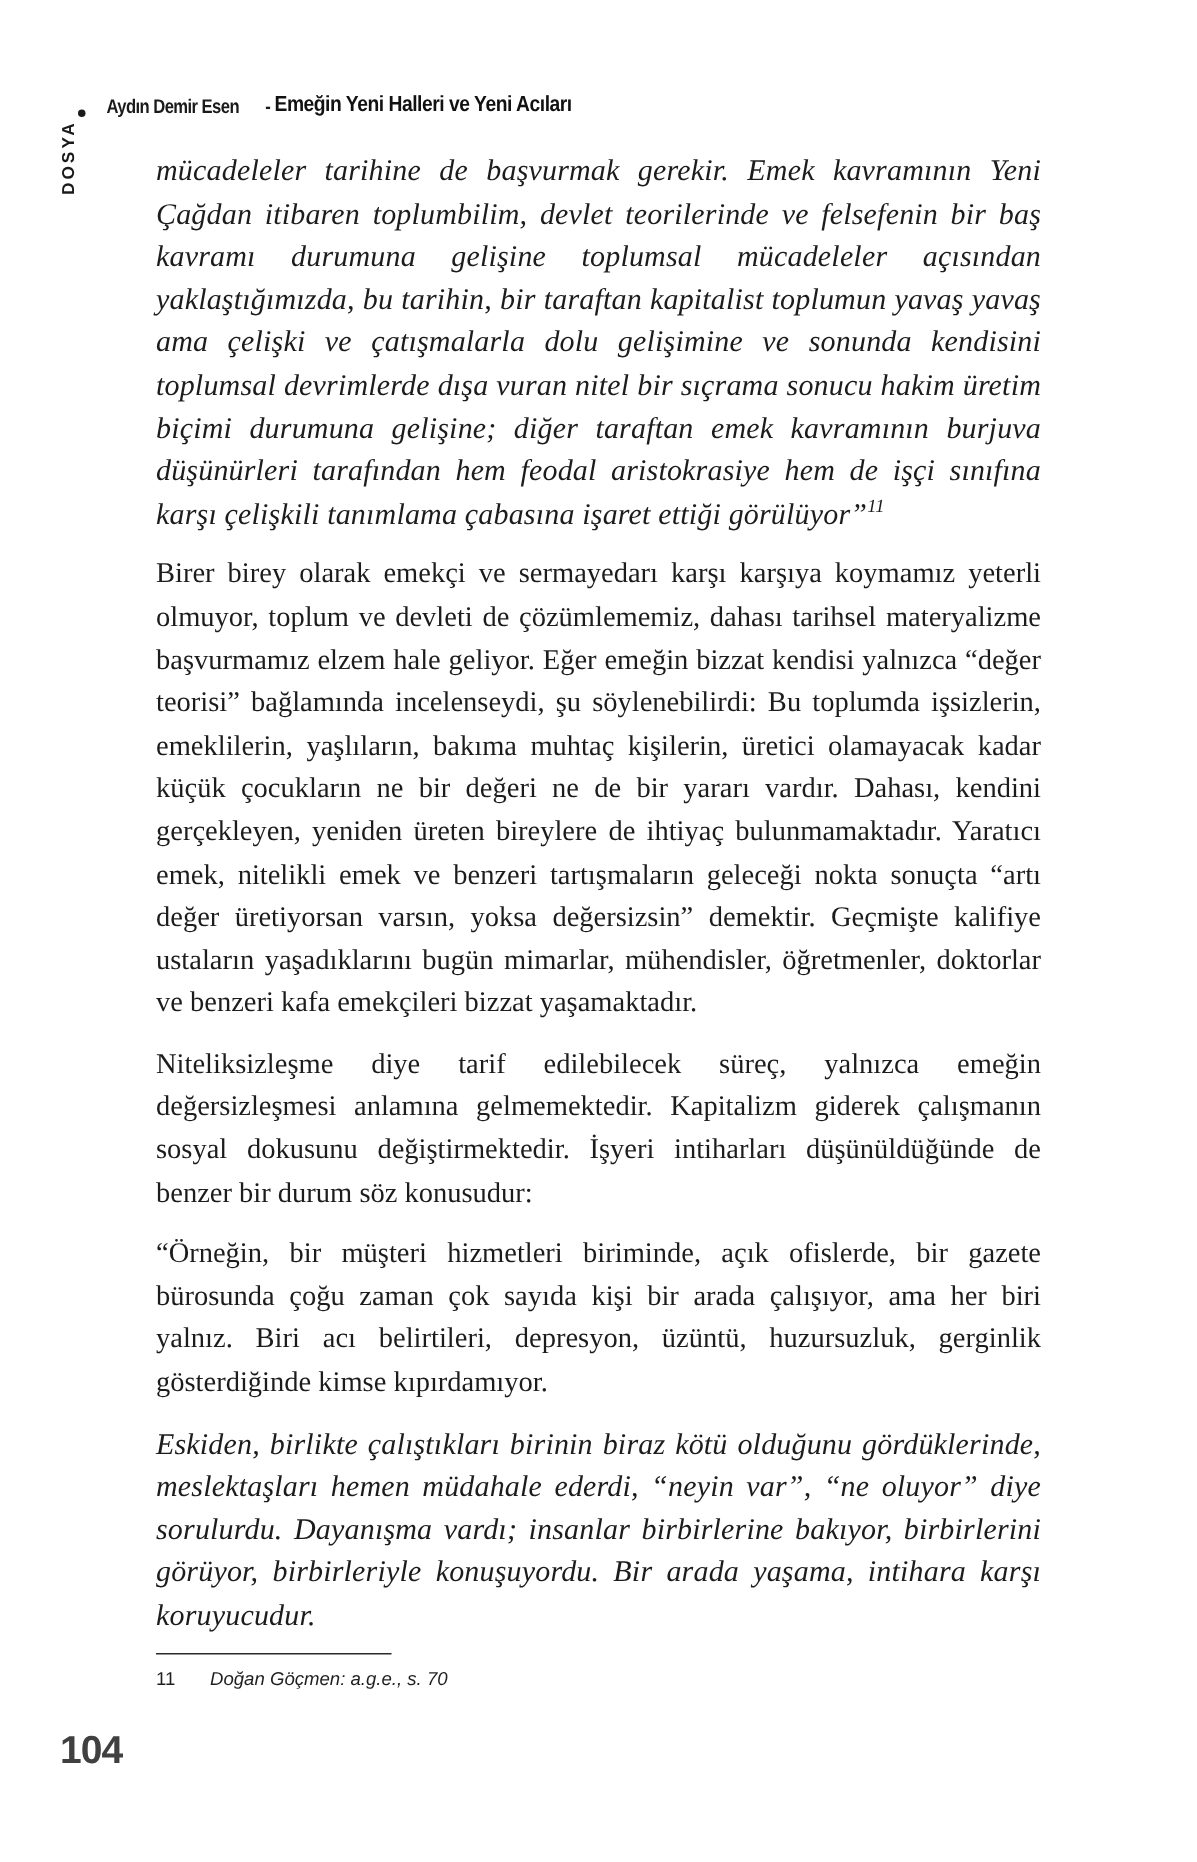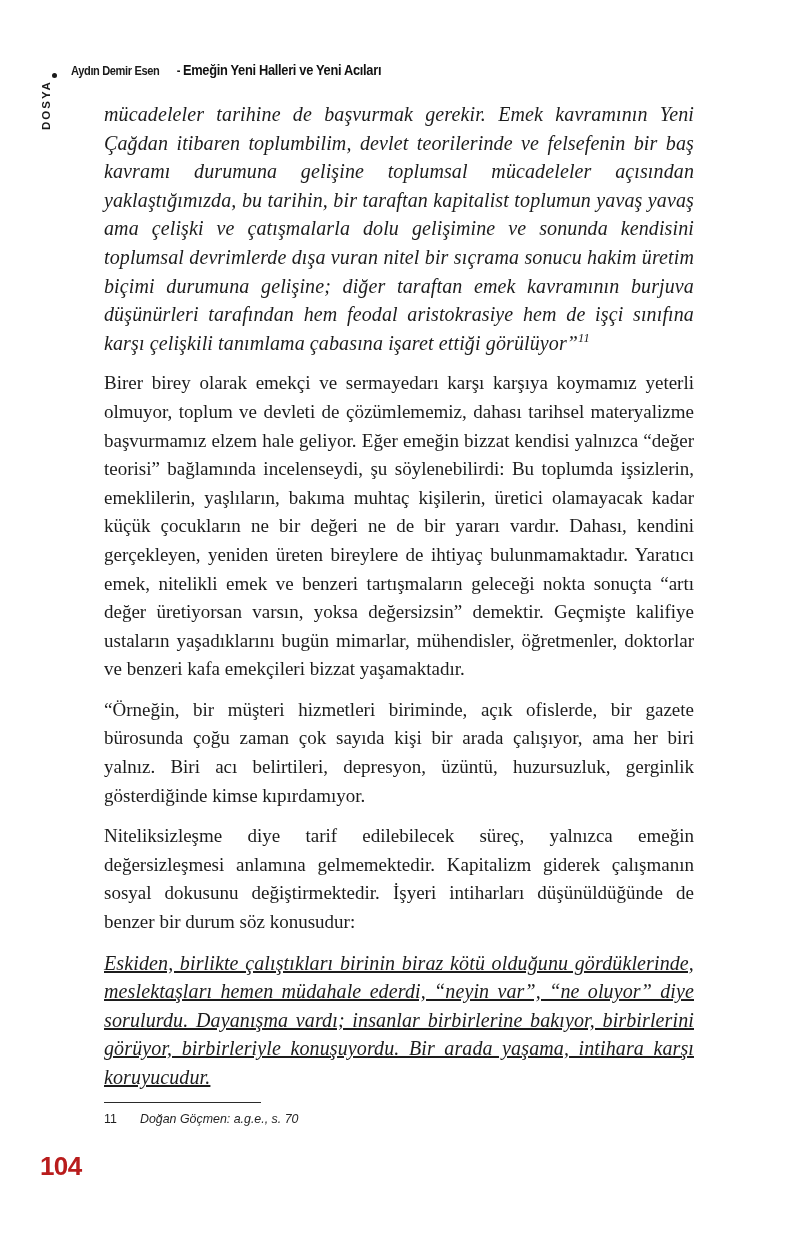--- a/index.html
+++ b/index.html
@@ -93,21 +93,21 @@
   p.body-par {
     margin: 0 0 12px 0;
     font-family: "Liberation Serif", serif;
     font-size: 19px;
     line-height: 28.6px;
     text-align: justify;
     text-justify: inter-word;
     hyphens: none;
     color: #1c1c1c;
   }
-  p.body-par:last-child { margin-bottom: 0; text-decoration: underline; }
+  p.body-par:last-child { margin-bottom: 0; }
 
   p.italic-par {
     font-style: italic;
     font-size: 20px;
     letter-spacing: 0.12px;
   }
 
   p.quote-par {
     font-style: normal;
   }
@@ -150,21 +150,21 @@
 
   
   .folio {
     position: absolute;
     left: 40px;
     top: 1151px;
     font-family: "Liberation Sans", sans-serif;
     font-size: 26px;
     font-weight: 700;
     letter-spacing: -0.6px;
-    color: #b91c1c;
+    color: #404040;
   }
 </style>
 </head>
 <body>
 
 <div class="running-header">
   <span class="header-bullet"></span>
   <span class="header-author">Aydın Demir Esen</span>
   <span class="header-sep">-</span>
   <span class="header-title">Emeğin Yeni Halleri ve Yeni Acıları</span>
@@ -172,23 +172,23 @@
 
 <div class="section-tab">
   <div class="section-tab-inner">DOSYA</div>
 </div>
 
 <div class="text-column">
   <p class="body-par italic-par"><span>mücadeleler tarihine de başvurmak gerekir. Emek kavramının Yeni Çağdan itibaren toplumbilim, devlet teorilerinde ve felsefenin bir baş kavramı durumuna gelişine toplumsal mücadeleler açısından yaklaştığımızda, bu tarihin, bir taraftan kapitalist toplumun yavaş yavaş ama çelişki ve çatışmalarla dolu gelişimine ve sonunda kendisini toplumsal devrimlerde dışa vuran nitel bir sıçrama sonucu hakim üretim biçimi durumuna gelişine; diğer taraftan emek kavramının burjuva düşünürleri tarafından hem feodal aristokrasiye hem de işçi sınıfına karşı çelişkili tanımlama çabasına işaret ettiği görülüyor”</span><sup class="footnote-ref">11</sup></p>
 
   <p class="body-par">Birer birey olarak emekçi ve sermayedarı karşı karşıya koymamız yeterli olmuyor, toplum ve devleti de çözümlememiz, dahası tarihsel materyalizme başvurmamız elzem hale geliyor. Eğer emeğin bizzat kendisi yalnızca “değer teorisi” bağlamında incelenseydi, şu söylenebilirdi: Bu toplumda işsizlerin, emeklilerin, yaşlıların, bakıma muhtaç kişilerin, üretici olamayacak kadar küçük çocukların ne bir değeri ne de bir yararı vardır. Dahası, kendini gerçekleyen, yeniden üreten bireylere de ihtiyaç bulunmamaktadır. Yaratıcı emek, nitelikli emek ve benzeri tartışmaların geleceği nokta sonuçta “artı değer üretiyorsan varsın, yoksa değersizsin” demektir. Geçmişte kalifiye ustaların yaşadıklarını bugün mimarlar, mühendisler, öğretmenler, doktorlar ve benzeri kafa emekçileri bizzat yaşamaktadır.</p>
 
+  <p class="body-par">Niteliksizleşme diye tarif edilebilecek süreç, yalnızca emeğin değersizleşmesi anlamına gelmemektedir. Kapitalizm giderek çalışmanın sosyal dokusunu değiştirmektedir. İşyeri intiharları düşünüldüğünde de benzer bir durum söz konusudur:</p>
+
   <p class="body-par quote-par">“Örneğin, bir müşteri hizmetleri biriminde, açık ofislerde, bir gazete bürosunda çoğu zaman çok sayıda kişi bir arada çalışıyor, ama her biri yalnız. Biri acı belirtileri, depresyon, üzüntü, huzursuzluk, gerginlik gösterdiğinde kimse kıpırdamıyor.</p>
-
-  <p class="body-par">Niteliksizleşme diye tarif edilebilecek süreç, yalnızca emeğin değersizleşmesi anlamına gelmemektedir. Kapitalizm giderek çalışmanın sosyal dokusunu değiştirmektedir. İşyeri intiharları düşünüldüğünde de benzer bir durum söz konusudur:</p>
 
   <p class="body-par italic-par">Eskiden, birlikte çalıştıkları birinin biraz kötü olduğunu gördüklerinde, meslektaşları hemen müdahale ederdi, “neyin var”, “ne oluyor” diye sorulurdu. Dayanışma vardı; insanlar birbirlerine bakıyor, birbirlerini görüyor, birbirleriyle konuşuyordu. Bir arada yaşama, intihara karşı koruyucudur.</p>
 </div>
 
 <div class="footnote-block">
   <div class="footnote-rule"></div>
   <div class="footnote-item">
     <span class="footnote-num">11</span>
     <span class="footnote-text">Doğan Göçmen: a.g.e., s. 70</span>
   </div>

